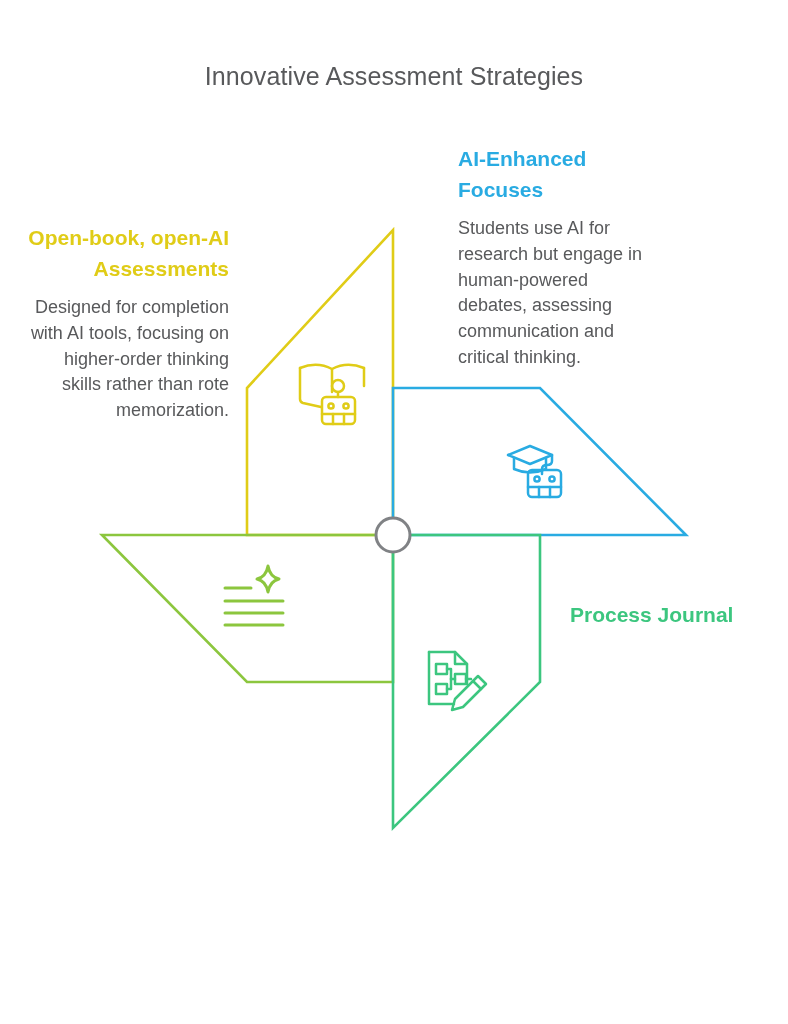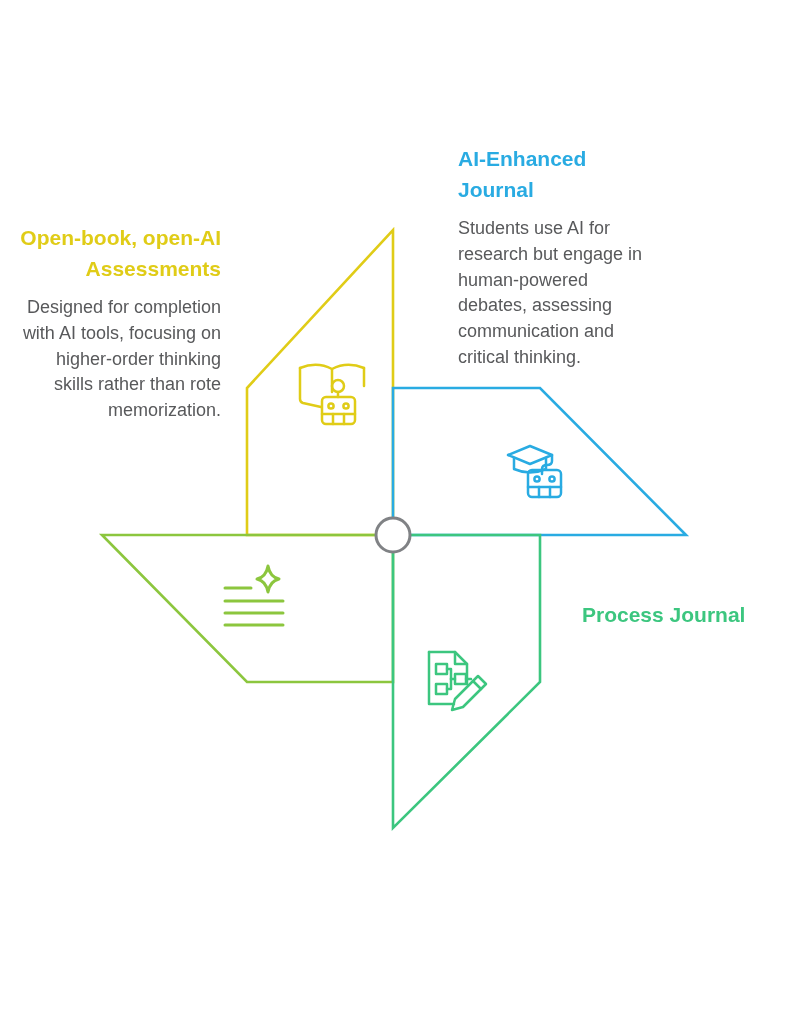--- a/index.html
+++ b/index.html
@@ -54,21 +54,21 @@
 
   .block p {
     font-size: 18px;
     font-weight: 400;
     line-height: 1.43;
     color: #58595b;
   }
 
   
   #block-openbook {
-    left: 18px;
+    left: 26px;
     top: 222px;
     width: 203px;
     text-align: right;
   }
   #block-openbook h2 { color: #e0cc17; }
 
   
   #block-debate {
     left: 458px;
     top: 143px;
@@ -86,27 +86,28 @@
   }
   #block-critique h2 { color: #8CC63E; }
 
   
   #block-journal {
     left: 570px;
     top: 599px;
     width: 186px;
     text-align: left;
   }
-  #block-journal h2 { color: #3CC67F; margin-left: 12px; }
+  #block-journal h2 { color: #3CC67F; }
 </style>
 </head>
 <body>
 
 <div id="canvas">
 
+  <div id="page-title">Innovative Assessment Strategies</div>
 
   <svg id="pinwheel" viewBox="0 0 788 1024" xmlns="http://www.w3.org/2000/svg">
 
     <g>
       <path d="M393 535 L393 230 L247 388 L247 535 Z" fill="none" stroke="#e0cc17" stroke-width="2.6" stroke-linejoin="miter"></path>
 
       <g fill="none" stroke="#e0cc17" stroke-width="2.5" stroke-linecap="round" stroke-linejoin="round">
         <path d="M300 368 q17 -7 32 1 v23"></path>
         <path d="M300 368 v31 q0 3 3 4 l18 4"></path>
         <path d="M364 368 q-17 -7 -32 1"></path>
@@ -174,21 +175,21 @@
 
     <circle cx="393" cy="535" r="17" fill="#ffffff" stroke="#808285" stroke-width="3"></circle>
   </svg>
 
   <div class="block" id="block-openbook">
     <h2>Open-book, open-AI Assessments</h2>
     <p>Designed for completion with AI tools, focusing on higher-order thinking skills rather than rote memorization.</p>
   </div>
 
   <div class="block" id="block-debate">
-    <h2>AI-Enhanced Journal</h2>
+    <h2>AI-Enhanced Focuses</h2>
     <p>Students use AI for research but engage in human-powered debates, assessing communication and critical thinking.</p>
   </div>
 
 
   <div class="block" id="block-journal">
     <h2>Process Journal</h2>
   </div>
 
 </div>
 

